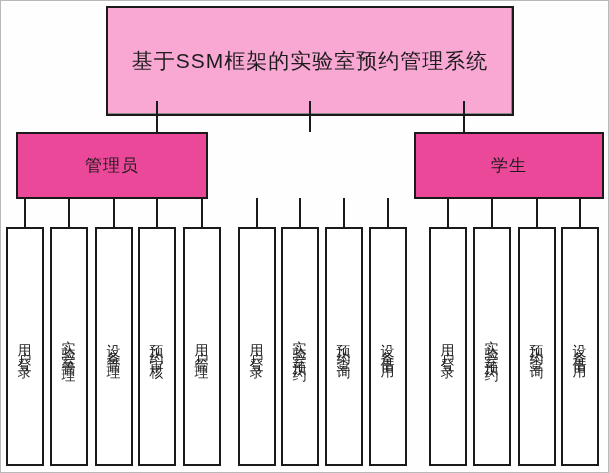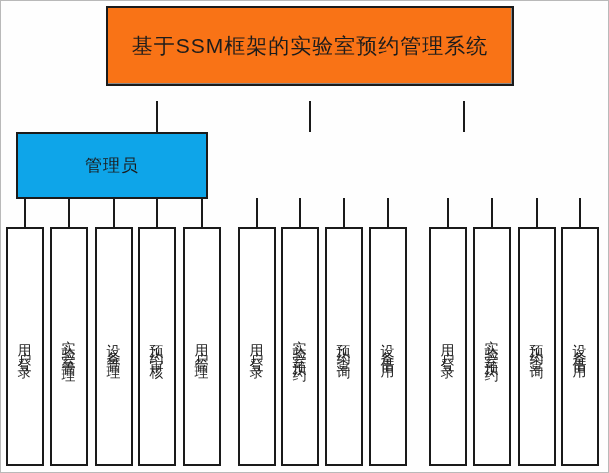--- a/index.html
+++ b/index.html
@@ -7,26 +7,26 @@
     position:relative;width:609px;height:473px;background:#fefefe;
     font-family:"Liberation Sans","DejaVu Sans",sans-serif;
     box-sizing:border-box;border:1px solid #b9b9b9;overflow:hidden;
   }
   .box{
     position:absolute;box-sizing:border-box;border:2px solid #1a1a1a;
     display:flex;align-items:center;justify-content:center;
     color:#1c1c1c;
   }
   .root-box{
-    left:105px;top:5px;width:408px;height:80px;background:#f97316;
+    left:105px;top:5px;width:408px;height:110px;background:#f9a8d4;
     font-size:21px;letter-spacing:1px;text-align:center;
     box-shadow:inset 0 -1px 0 #8a8a8a, inset -1px 0 0 #8a8a8a;
   }
   .role-box{
-    top:131px;height:67px;background:#0ea5e9;font-size:17px;letter-spacing:1px;
+    top:131px;height:67px;background:#ec4899;font-size:17px;letter-spacing:1px;
   }
   .role-admin{left:15px;width:192px;}
   .role-teacher{left:215px;width:191px;}
   .role-student{left:413px;width:190px;}
   .func-box{
     top:226px;width:38px;height:239px;background:#ffffff;
   }
   .func-label{
     writing-mode:vertical-rl;text-orientation:upright;
     font-size:14px;letter-spacing:7px;color:#1f1f1f;line-height:1;
@@ -45,20 +45,23 @@
   <div class="box root-box">
     <span>基于SSM框架的实验室预约管理系统</span>
   </div>
 
   <div class="vline top" style="left:155px"></div>
   <div class="vline top" style="left:308px"></div>
   <div class="vline top" style="left:462px"></div>
 
   <div class="box role-box role-admin">
     <span>管理员</span>
+  </div>
+  <div class="box role-box role-student">
+    <span>学生</span>
   </div>
 
   <div class="vline mid" style="left:23px"></div>
   <div class="vline mid" style="left:67px"></div>
   <div class="vline mid" style="left:112px"></div>
   <div class="vline mid" style="left:155px"></div>
   <div class="vline mid" style="left:200px"></div>
 
   <div class="vline mid" style="left:255px"></div>
   <div class="vline mid" style="left:298px"></div>

